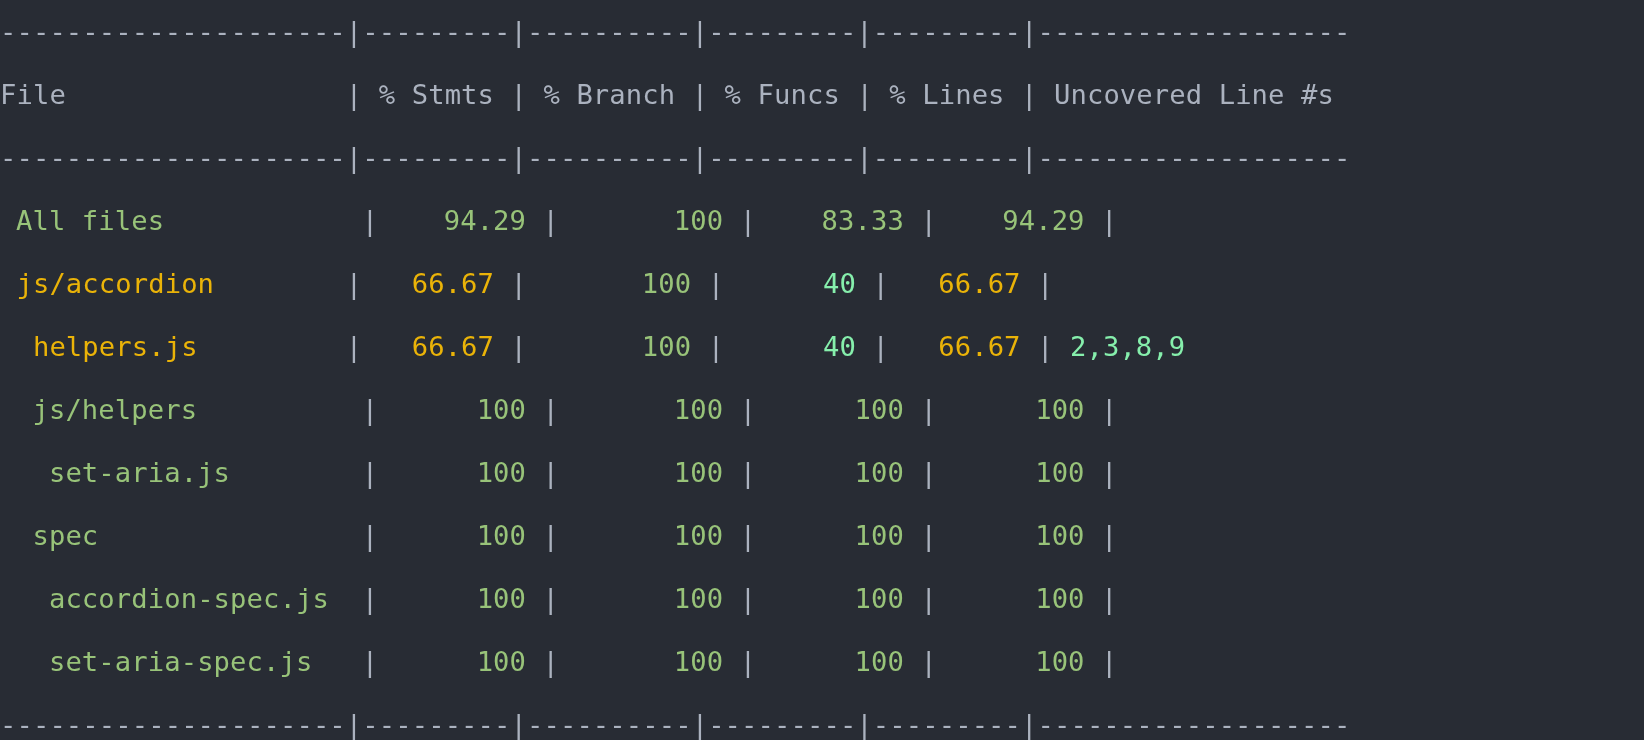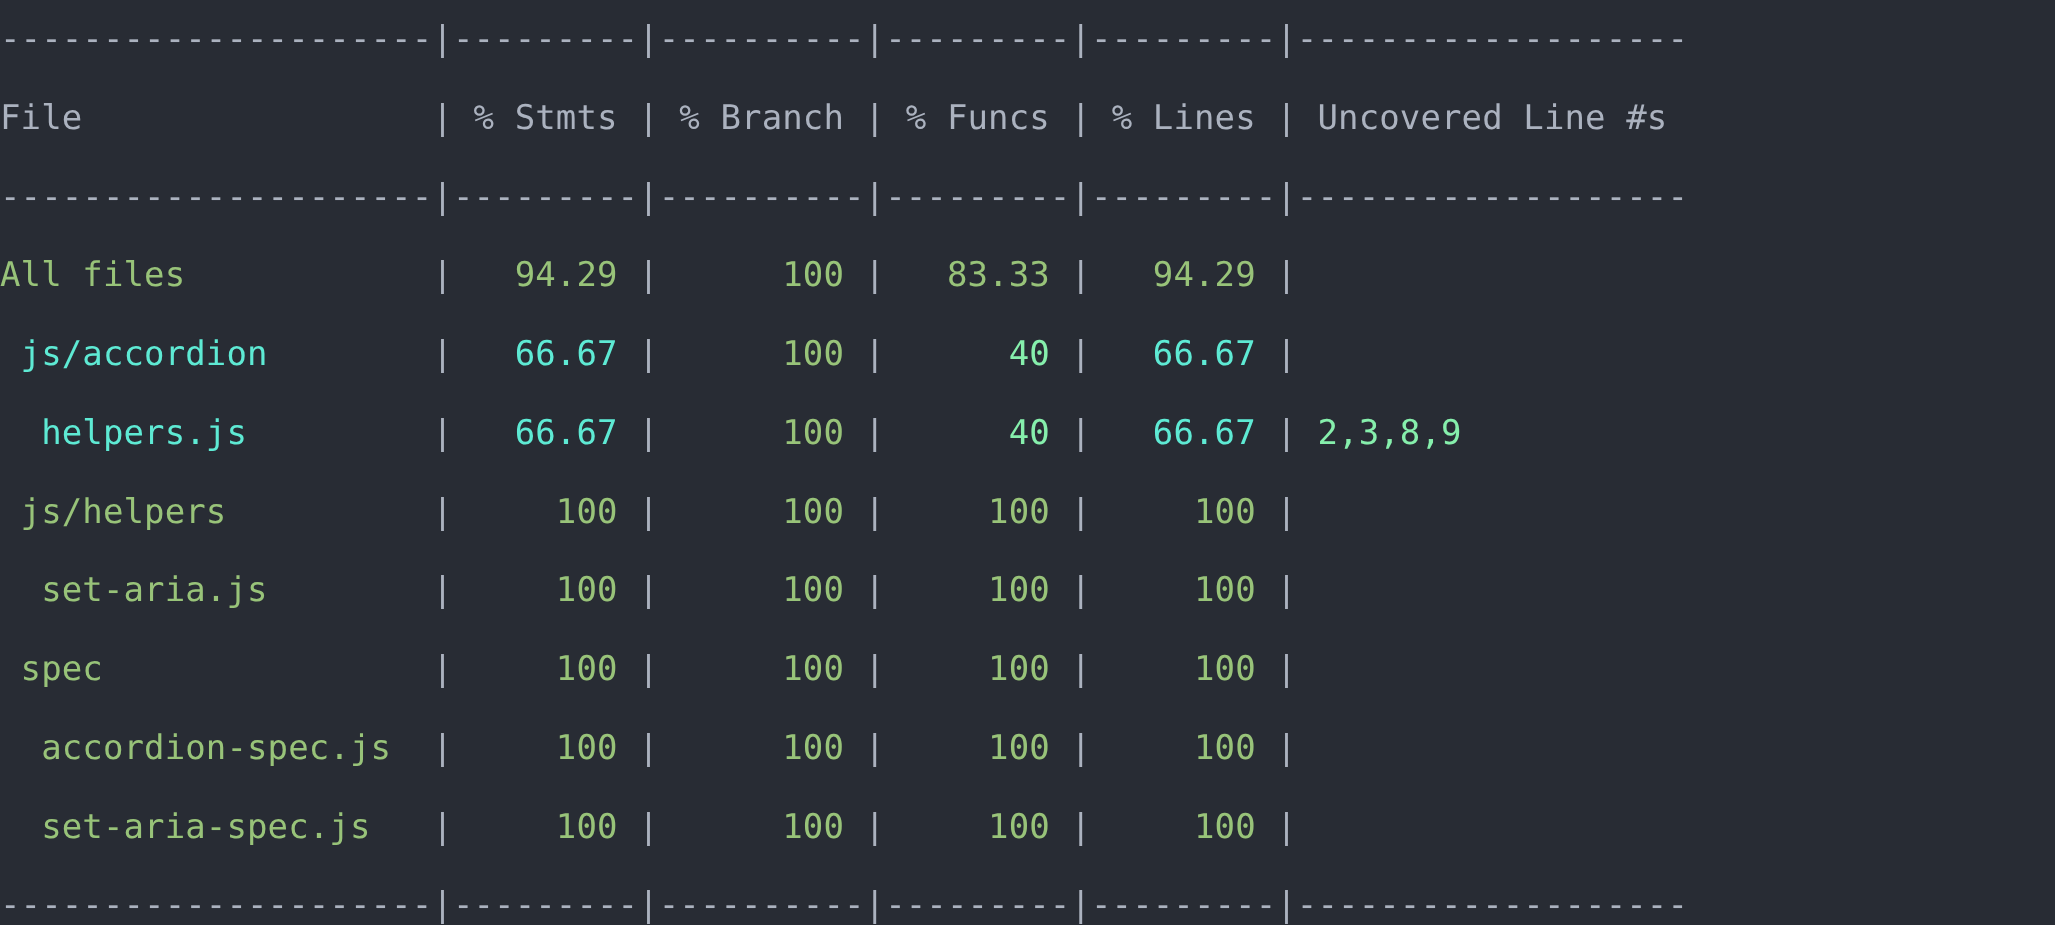--- a/index.html
+++ b/index.html
@@ -14,22 +14,22 @@
     margin: 0;
     padding: 0;
     font-family: "Menlo", "Consolas", "DejaVu Sans Mono", monospace;
     font-size: 27.2px;
     line-height: 63px;
     letter-spacing: 0.1px;
     white-space: pre;
     color: #abb2bf;
   }
   .c-default { color: #abb2bf; }
-  .c-green   { color: #98c379; }
-  .c-yellow  { color: #5eead4; }
+  .c-green   { color: #98c379; padding-left: 16px; }
+  .c-yellow  { color: #eab308; }
   .c-red     { color: #86efac; }
 </style>
 </head>
 <body>
 
 <pre class="coverage" id="coverage-output"><span class="c-default">---------------------|---------|----------|---------|---------|-------------------</span>
 <span class="c-default">File                 </span><span class="c-default">|</span><span class="c-default"> % Stmts </span><span class="c-default">|</span><span class="c-default"> % Branch </span><span class="c-default">|</span><span class="c-default"> % Funcs </span><span class="c-default">|</span><span class="c-default"> % Lines </span><span class="c-default">|</span><span class="c-default"> Uncovered Line #s </span>
 <span class="c-default">---------------------|---------|----------|---------|---------|-------------------</span>
 <span class="c-green">All files            </span><span class="c-default">|</span><span class="c-green">   94.29 </span><span class="c-default">|</span><span class="c-green">      100 </span><span class="c-default">|</span><span class="c-green">   83.33 </span><span class="c-default">|</span><span class="c-green">   94.29 </span><span class="c-default">|</span><span class="c-default">                   </span>
 <span class="c-yellow"> js/accordion        </span><span class="c-default">|</span><span class="c-yellow">   66.67 </span><span class="c-default">|</span><span class="c-green">      100 </span><span class="c-default">|</span><span class="c-red">      40 </span><span class="c-default">|</span><span class="c-yellow">   66.67 </span><span class="c-default">|</span><span class="c-default">                   </span>

